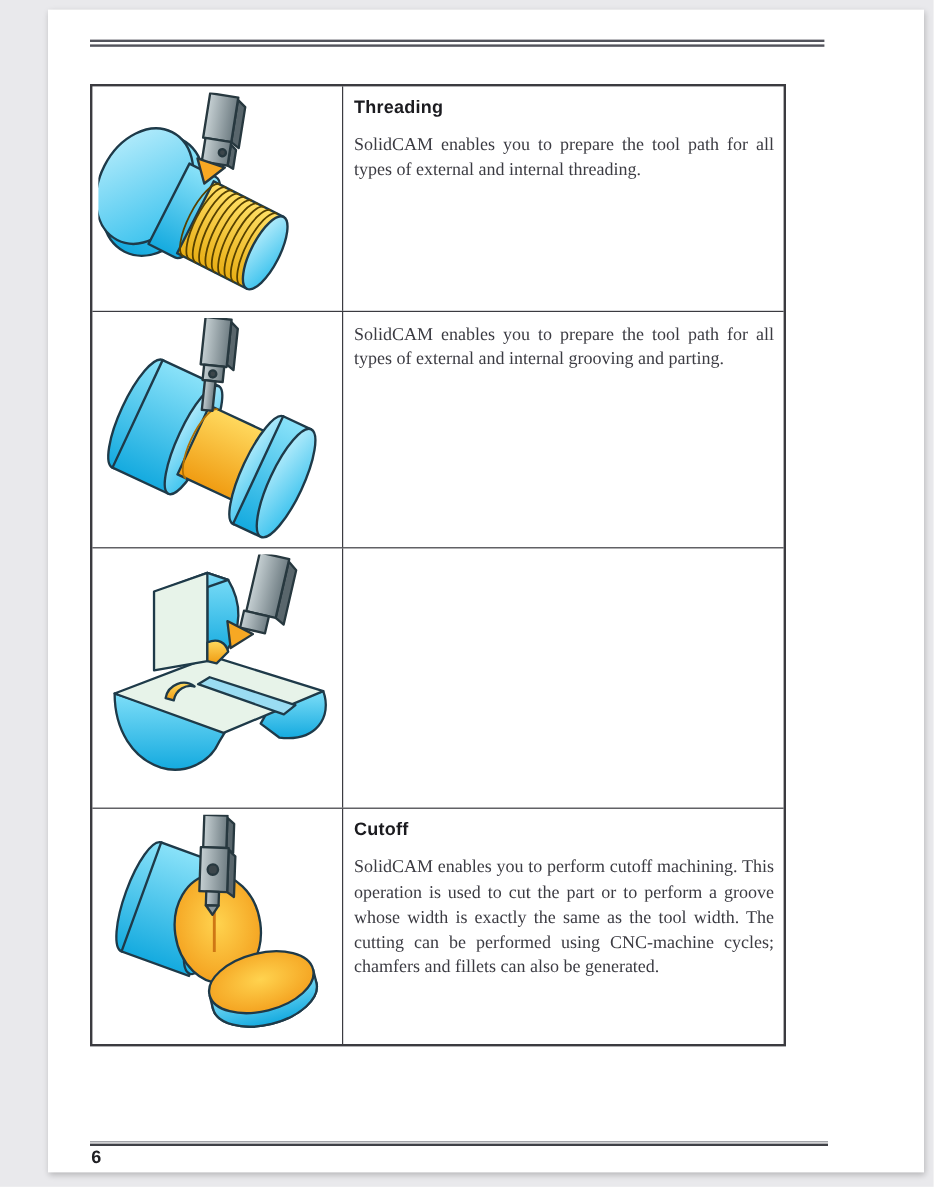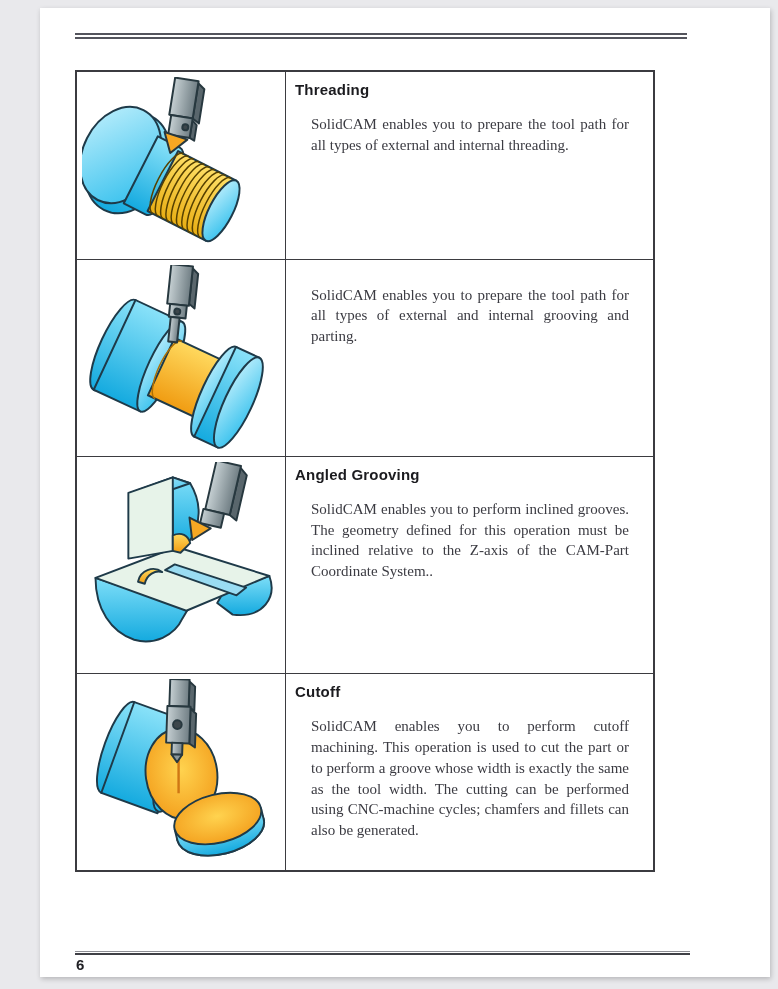--- a/index.html
+++ b/index.html
@@ -29,21 +29,21 @@
     width:209px;box-sizing:border-box;border-right:1.5px solid #3b3b40;
     display:flex;align-items:flex-start;justify-content:center;
     padding-top:5px;overflow:hidden;flex:none;
   }
   .text-cell{flex:1;box-sizing:border-box;padding:9px 8px 8px 9px;overflow:hidden;}
   .op-title{
     margin:0 0 13px 0;font-family:"Liberation Sans",sans-serif;
     font-weight:bold;font-size:15px;color:#1b1b1f;letter-spacing:.2px;
   }
   .op-body{
-    margin:16px;font-family:"Liberation Serif",serif;
+    margin:0;font-family:"Liberation Serif",serif;
     font-size:15px;line-height:1.38;color:#3b3b42;
     text-align:justify;
   }
   .footer-rule{
     position:absolute;left:35px;top:943px;width:615px;height:1px;
     border-top:1px solid #8d8e94;border-bottom:2px solid #3f4046;
   }
   .page-number{
     position:absolute;left:36px;top:948px;
     font-weight:bold;font-size:15px;color:#202024;
@@ -193,24 +193,20 @@
             <path d="M58 124 C60 112 74 107 83 114 C76 112 67 116 65 126 Z" fill="url(#a-org)"></path>
           </g>
           <g transform="rotate(13 142 40)" stroke="#27383f" stroke-width="2" stroke-linejoin="round">
             <polygon points="156,2 164,8 164,56 156,52" fill="#59666c"></polygon>
             <rect x="130" y="0" width="26" height="52" fill="url(#a-tool)"></rect>
             <rect x="128" y="52" width="22" height="15" fill="url(#a-tool)"></rect>
             <polygon points="116,64 140,70 124,86" fill="#f7a823"></polygon>
           </g>
         </svg>
       </div>
-      <div class="text-cell">
-        <h3 class="op-title">Angled Grooving</h3>
-        <p class="op-body">SolidCAM enables you to perform inclined grooves. The geometry defined for this operation must be inclined relative to the Z-axis of the CAM-Part Coordinate System..</p>
-      </div>
     </div>
 
     <div class="op-row" style="height:196px">
       <div class="img-cell">
         <svg viewBox="0 0 205 192" width="198" height="186">
           <defs>
             <linearGradient id="c-cy" x1="0" y1="0" x2="0" y2="1">
               <stop offset="0" stop-color="#8ae2f9"></stop>
                 <stop offset="1" stop-color="#14aadf"></stop>
             </linearGradient>

